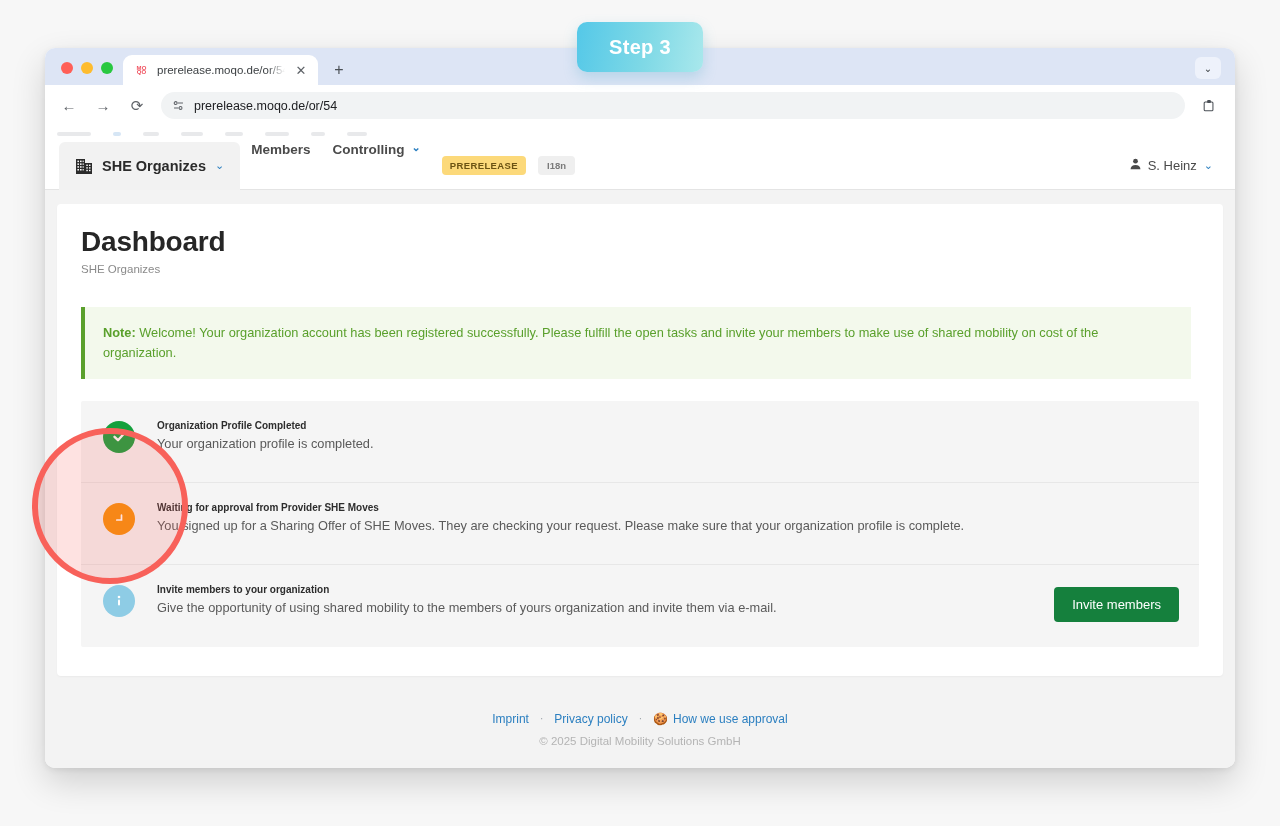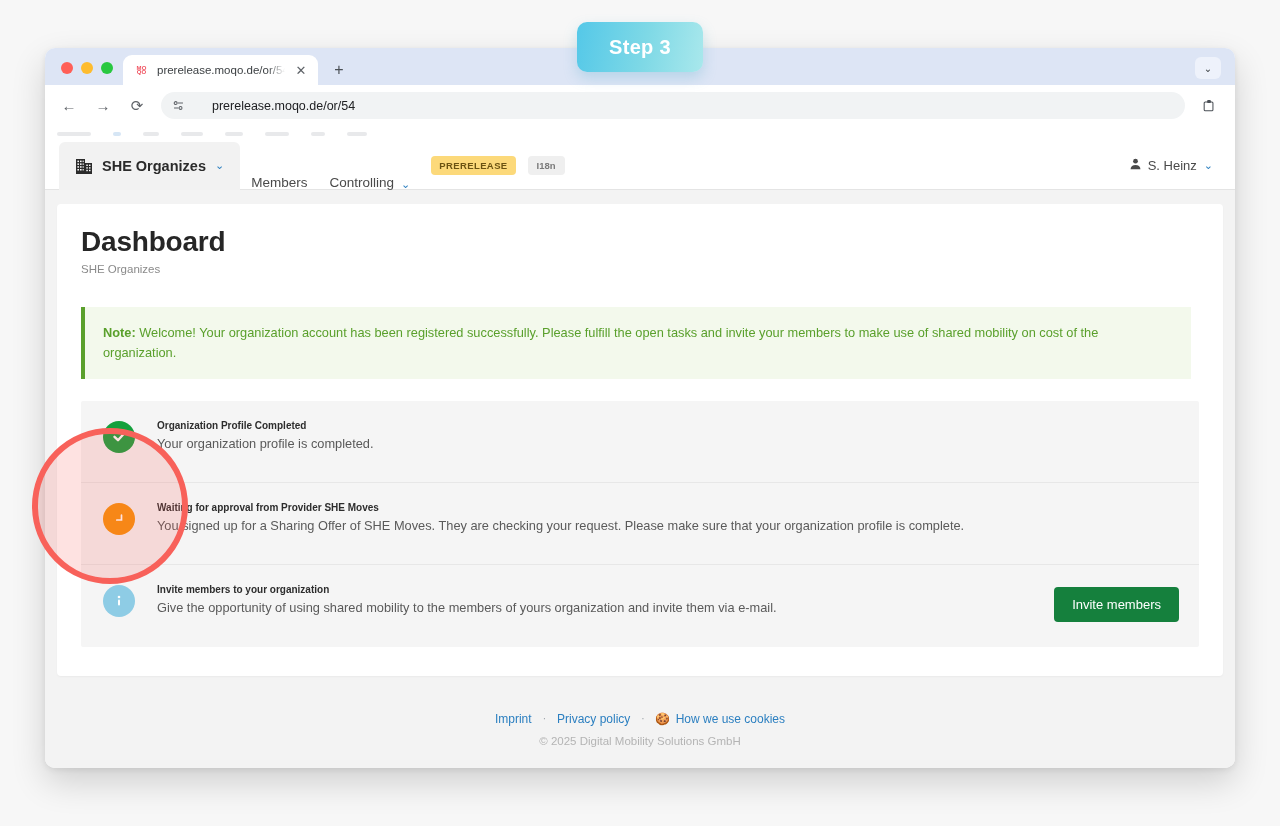--- a/index.html
+++ b/index.html
@@ -114,21 +114,21 @@
     font-size: 15px; color: #5f6368;
     border-radius: 50%;
   }
   .omnibox {
     flex: 1;
     height: 27px;
     background: #f1f3f4;
     border-radius: 14px;
     display: flex; align-items: center;
     padding: 0 10px;
-    gap: 27px;
+    gap: 9px;
     margin: 0 6px 0 4px;
     text-align: center;
   }
   .site-icon { width: 14px; height: 14px; color: #5f6368; display:flex; align-items:center; justify-content:center;}
   .omnibox-url { font-size: 12.5px; color: #202124; white-space: nowrap; }
   .toolbar-right-icon {
     width: 24px; height: 24px;
     display: flex; align-items: center; justify-content: center;
     color: #4a4f55;
   }
@@ -169,22 +169,23 @@
   }
   .bldg-icon {
     width: 18px; height: 18px; display:block;
   }
   .org-name { font-size: 14.5px; font-weight: 600; color: #2b2b2b; }
   .caret { color: #2b7fc0; font-size: 11px; line-height: 1; }
 
   .navlink {
     font-size: 13.5px; color: #4a4a4a;
     padding: 0 11px;
-    display: flex; align-items: flex-end; gap: 7px;
+    display: flex; align-items: flex-start; gap: 7px;
     height: 48px;
+    font-weight: bold;
   }
   .badge-pre {
     background: #fcd97a; color: #6b5312;
     font-size: 9.5px; font-weight: 700; letter-spacing: .4px;
     padding: 4px 8px; border-radius: 4px;
     margin-left: 10px;
   }
   .badge-i18n {
     background: #efefef; color: #7a7a7a;
     font-size: 9.5px; font-weight: 600;
@@ -460,21 +461,21 @@
     </div>
 
     <div class="footer">
       <div class="footer-links">
         <a href="#">Imprint</a>
         <span class="sep">·</span>
         <a href="#">Privacy policy</a>
         <span class="sep">·</span>
         <a href="#" class="cookie-link">
           <span>🍪</span>
-          <span>How we use cookies</span>
+          <span>How we use approval</span>
         </a>
       </div>
       <div class="copyright">© 2025 Digital Mobility Solutions GmbH</div>
     </div>
 
   </div>
 </div>
 
 <div class="highlight-ring"></div>
 

